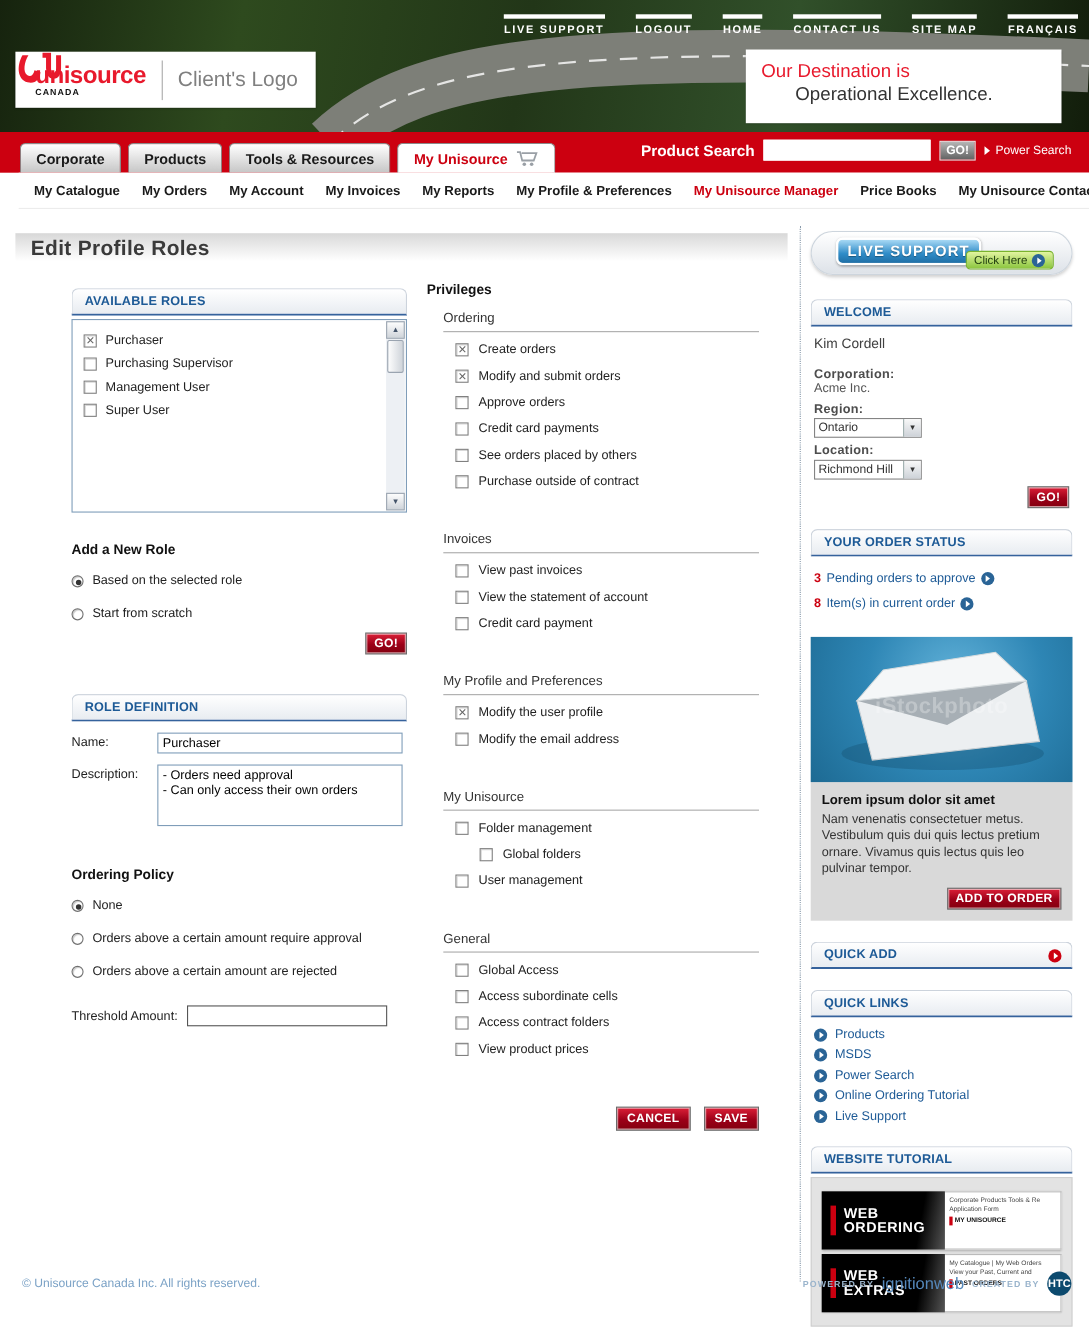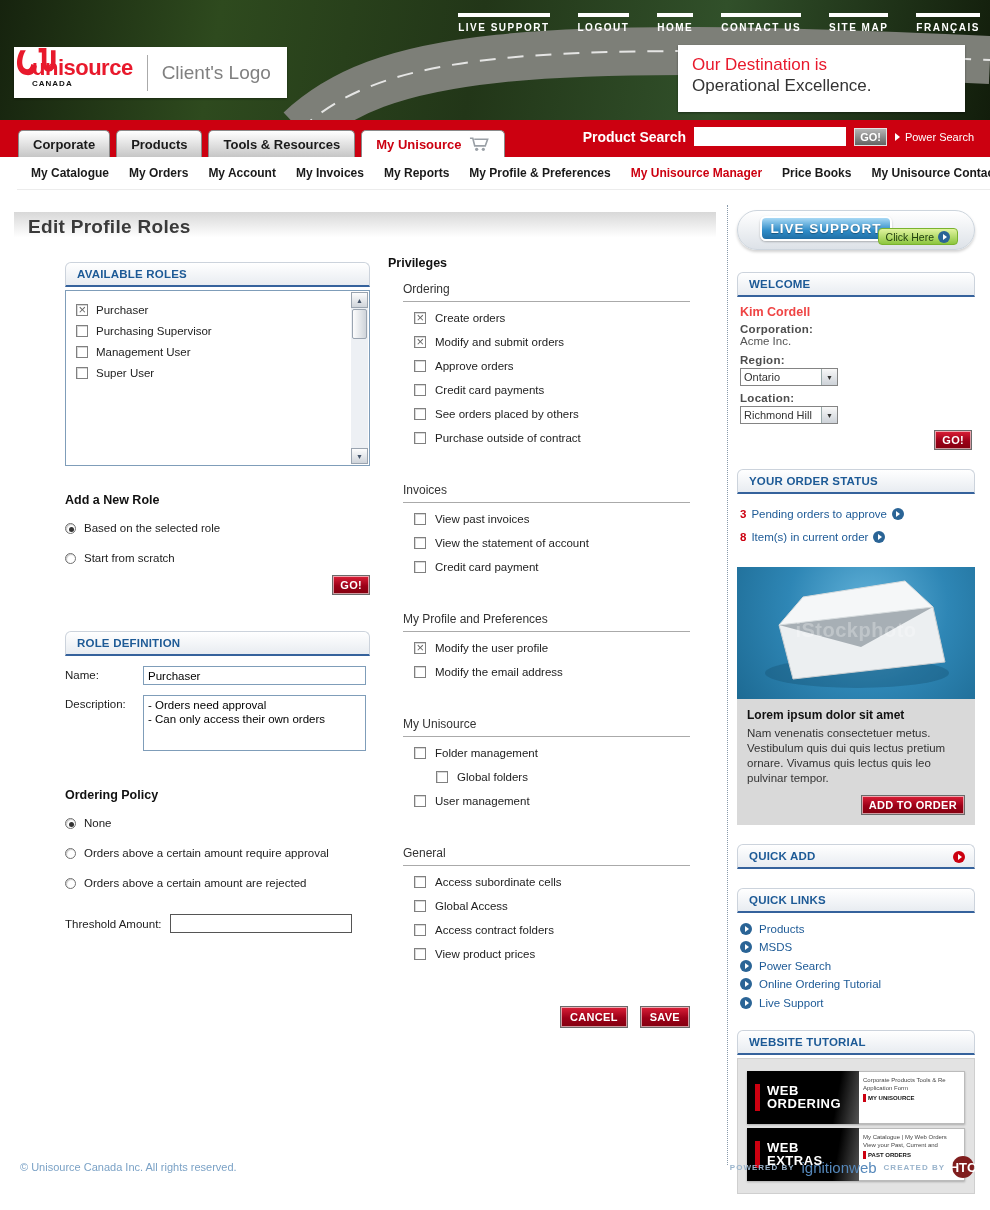--- a/index.html
+++ b/index.html
@@ -24,21 +24,21 @@
   .logo-mark{display:inline-block;margin-right:6px;}
   .brand-wrap{display:flex;flex-direction:column;line-height:1;}
   .brand{color:#e8192c;font-weight:bold;font-size:22px;letter-spacing:-0.5px;}
   .brand-sub{color:#111;font-weight:bold;font-size:8px;letter-spacing:1px;margin-top:1px;}
   .logo-div{width:1px;height:36px;background:#aaa;margin:0 14px;}
   .client-logo{color:#808080;font-size:19px;}
 
   .tagline{position:absolute;left:678px;top:45px;width:287px;height:67px;background:#fff;
     padding:9px 14px;box-shadow:0 1px 2px rgba(0,0,0,.4);}
   .tag1{color:#e8192c;font-size:17px;line-height:21px;}
-  .tag2{color:#333;font-size:17px;line-height:21px;}
+  .tag2{color:#333;font-size:17px;line-height:21px;margin-left:31px;}
 
   
   .rednav{position:absolute;left:0;top:120px;width:990px;height:37px;background:var(--red);}
   .tabs{position:absolute;left:18px;bottom:0;display:flex;gap:6px;align-items:flex-end;}
   .tab{height:27px;padding:0 14px;display:flex;align-items:center;gap:7px;cursor:pointer;
     background:linear-gradient(#ffffff,#c6c6c6);border:1px solid #8a8a8a;border-bottom:none;
     border-radius:5px 5px 0 0;font-weight:bold;font-size:13px;color:#1a1a1a;white-space:nowrap;}
   .tab.active{background:#fff;color:var(--red);}
   .search-area{position:absolute;right:16px;top:7px;display:flex;align-items:center;gap:8px;}
   .search-label{color:#fff;font-weight:bold;font-size:14px;}
@@ -122,21 +122,21 @@
     background:linear-gradient(#a8d9f5,#2f8cc8 60%,#1f6fa6);border:2px solid #fff;
     color:#fff;font-weight:bold;font-size:13.5px;letter-spacing:1px;display:flex;
     align-items:center;justify-content:center;text-shadow:0 1px 1px rgba(0,0,0,.35);
     box-shadow:0 1px 2px rgba(0,0,0,.25);}
   .ls-click{position:absolute;right:16px;top:17px;height:17px;padding:2px 7px;border-radius:4px;
     background:linear-gradient(#e2f4a0,#8cc63f);border:1px solid #7ab32e;color:#234010;
     font-size:10.5px;display:flex;align-items:center;gap:4px;}
 
   .sb-panel{margin-bottom:19px;}
   .sb-body{padding:8px 3px 0 3px;}
-  .welcome-user{color:#ef4444;font-weight:bold;font-size:12.5px;margin-bottom:4px;}
+  .welcome-user{color:#404040;font-weight:normal;font-size:12.5px;margin-bottom:16px;}
   .w-label{font-weight:bold;color:#4d4d4d;font-size:11.5px;letter-spacing:.3px;}
   .w-value{color:#555;font-size:11.5px;margin-bottom:7px;}
   .select{display:flex;width:98px;height:18px;border:1px solid #848484;background:#fff;
     margin:2px 0 6px 0;cursor:pointer;}
   .select .sval{flex:1;font-size:11px;color:#333;padding:2px 3px;white-space:nowrap;overflow:hidden;}
   .select .sarrow{width:16px;background:linear-gradient(#f8f8f8,#cdd2d8);border-left:1px solid #9aa;
     display:flex;align-items:center;justify-content:center;font-size:7px;color:#333;}
   .w-go{text-align:right;margin-top:6px;}
 
   .status-row{display:flex;align-items:center;gap:5px;font-size:11.5px;height:23px;cursor:pointer;}
@@ -172,22 +172,22 @@
   .mini-line{font-size:6px;color:#444;line-height:8px;white-space:nowrap;overflow:hidden;}
   .mini-line.hl{font-weight:bold;color:#111;border-left:3px solid #cc0010;padding-left:2px;margin-top:2px;}
 
   
   .footer{position:absolute;left:0;top:1148px;width:990px;padding:8px 16px 0 20px;
     display:flex;justify-content:space-between;align-items:center;}
   .copyright{color:#7ba2c6;font-size:11px;}
   .credits{display:flex;align-items:center;gap:7px;}
   .cred-small{color:#9ab4cc;font-size:8px;font-weight:bold;letter-spacing:1px;}
   .cred-brand{color:#5588bb;font-size:15px;}
-  .htc{width:22px;height:22px;border-radius:50%;background:#7f1d1d;color:#fff;font-weight:bold;
-    font-size:13px;display:flex;align-items:center;justify-content:center;}
+  .htc{width:22px;height:22px;border-radius:50%;background:#0c4a6e;color:#fff;font-weight:bold;
+    font-size:10px;display:flex;align-items:center;justify-content:center;}
 </style>
 </head>
 <body>
 
 <div class="page">
 
   <div class="photo">
     <svg width="990" height="120">
       <path d="M300,130 C380,55 520,38 990,60" stroke="#7d7f78" stroke-width="48" fill="none"></path>
       <path d="M300,130 C380,55 520,38 990,60" stroke="#fff" stroke-width="2" stroke-dasharray="16 12" fill="none" opacity=".8"></path>
@@ -424,25 +424,25 @@
           </div>
           <div class="pitem">
             <span class="cb"></span>
             <span class="cb-label">User management</span>
           </div>
         </div>
         <div class="sec">
           <div class="sec-hd">General</div>
           <div class="pitem">
             <span class="cb"></span>
+            <span class="cb-label">Global Access</span>
+          </div>
+          <div class="pitem">
+            <span class="cb"></span>
             <span class="cb-label">Access subordinate cells</span>
-          </div>
-          <div class="pitem">
-            <span class="cb"></span>
-            <span class="cb-label">Global Access</span>
           </div>
           <div class="pitem">
             <span class="cb"></span>
             <span class="cb-label">Access contract folders</span>
           </div>
           <div class="pitem">
             <span class="cb"></span>
             <span class="cb-label">View product prices</span>
           </div>
         </div>

